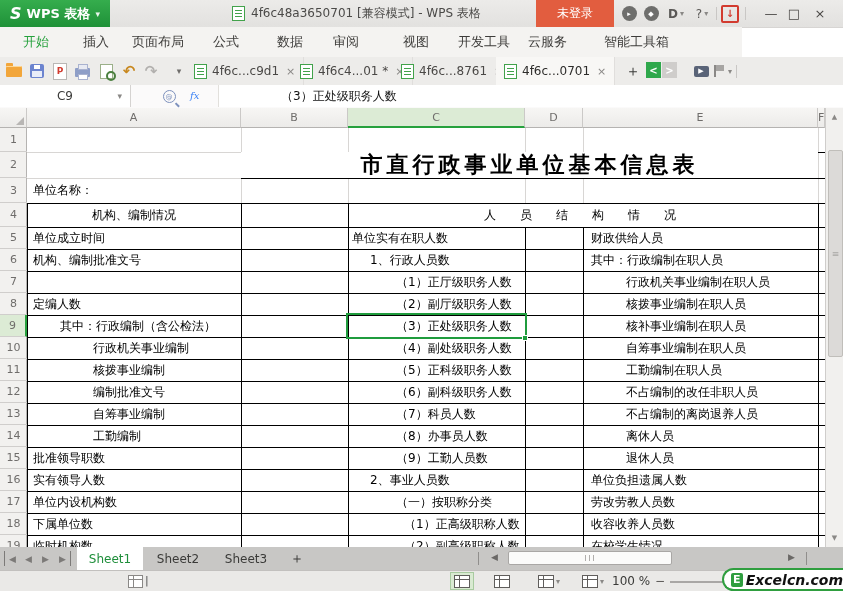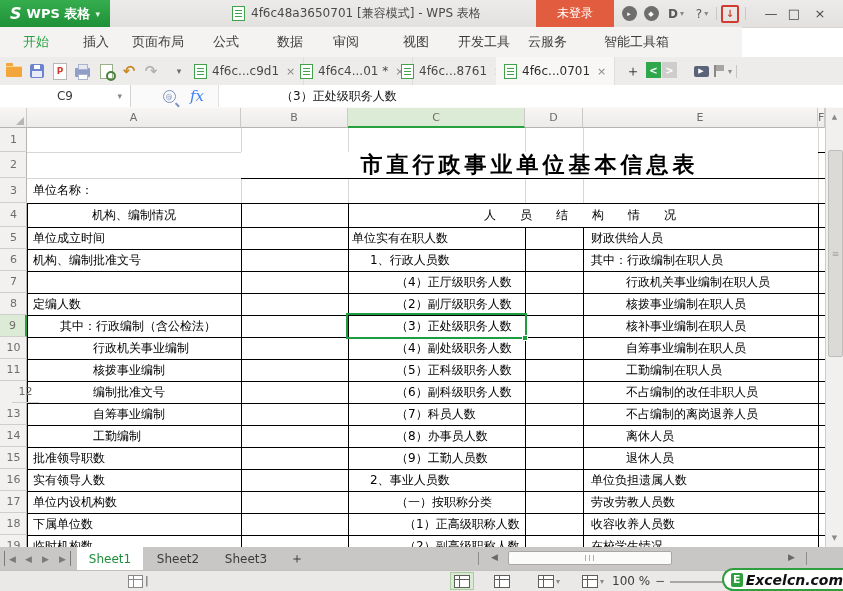--- a/index.html
+++ b/index.html
@@ -54,21 +54,21 @@
   .i-flag::before{content:"";position:absolute;left:0;top:0;width:8px;height:6px;background:#a7a5a3}
   .i-smag{width:8px;height:8px;border:1.5px solid #8a8886;border-radius:50%;position:relative}
   .i-smag::after{content:"";position:absolute;right:-4px;bottom:-2px;width:5px;height:1.5px;background:#8a8886;transform:rotate(40deg)}
   #cmd-search{position:absolute;left:742px;top:0;height:28px;display:flex;align-items:center;gap:6px;color:#9a9896;font-size:12px}
   
   #formulabar{position:absolute;left:0;top:85px;width:843px;height:23px;background:#fbfafa;border-bottom:1px solid #cfcdc9}
   #namebox{position:absolute;left:0;top:0;width:130px;height:22px;background:#fff;border-right:1px solid #d5d3d1;line-height:22px;text-align:center;color:#3a3a38}
   #namebox .caret{position:absolute;right:8px;top:0;font-size:9px;color:#8a8886}
   .i-mag{width:11px;height:11px;border:1.5px solid #7d91bd;border-radius:50%;position:relative;color:#7d91bd;font-size:7px;display:flex;align-items:center;justify-content:center}
   .i-mag::after{content:"";position:absolute;right:-5px;bottom:-3px;width:5px;height:1.5px;background:#7d91bd;transform:rotate(45deg)}
-  #fx{position:absolute;left:190px;top:0;height:22px;line-height:22px;font-family:"DejaVu Serif",serif;font-style:italic;font-size:15px;color:#3b82f6}
+  #fx{position:absolute;left:190px;top:0;height:22px;line-height:22px;font-family:"DejaVu Serif",serif;font-style:italic;font-size:10px;color:#3b82f6}
   #fx-field{position:absolute;left:218px;top:0;right:0;height:22px;line-height:22px;background:#fff;border-left:1px solid #e2e0dc;padding-left:62px;color:#111;white-space:nowrap;overflow:hidden}
   
   #grid{position:absolute;left:0;top:108px;width:825px;height:439px;background:#fff;overflow:hidden}
   #grid>div{position:absolute;box-sizing:border-box}
   .colhdr{top:0;height:20px;background:linear-gradient(#f7f6f4,#ecebe9);border-bottom:1px solid #b5b3b1;border-right:1px solid #cbc9c7;text-align:center;line-height:19px;font-size:11px;color:#6f6d6b;z-index:7;cursor:pointer}
   .colhdr.sel{background:#dcebd5;border-bottom:2px solid #26a13d}
   .corner-tri{position:absolute;right:2px;bottom:2px;width:0;height:0;border-left:8px solid transparent;border-bottom:8px solid #b8b6b4}
   .rowbase{left:0;top:20px;width:27px;height:419px;background:#f2f1ef;border-right:1px solid #b5b3b1;z-index:5}
   .rowhdr{left:0;width:27px;border-bottom:1px solid #d0cecc;text-align:center;font-size:11px;color:#6f6d6b;z-index:6;cursor:pointer}
   .rowhdr.selhdr{background:#dcebd5;border-right:2px solid #26a13d}
@@ -286,39 +286,39 @@
     <div class="cell merged" style="left: 348px; top: 95px; width: 470px; height: 24px; line-height: 24px;">人　员　结　构　情　况</div>
     <div class="rowhdr" style="left: 0px; top: 119px; width: 27px; height: 22px; line-height: 22px;">5</div>
     <div class="cell" style="left: 352px; top: 119px; width: 177px; height: 22px; line-height: 22px;">单位实有在职人数</div>
     <div class="cell" style="left: 33px; top: 119px; width: 214px; height: 22px; line-height: 22px;">单位成立时间</div>
     <div class="cell" style="left: 591px; top: 119px; width: 235px; height: 22px; line-height: 22px;">财政供给人员</div>
     <div class="rowhdr" style="left: 0px; top: 141px; width: 27px; height: 22px; line-height: 22px;">6</div>
     <div class="cell" style="left: 33px; top: 141px; width: 214px; height: 22px; line-height: 22px;">机构、编制批准文号</div>
     <div class="cell" style="left: 370px; top: 141px; width: 177px; height: 22px; line-height: 22px;">1、行政人员数</div>
     <div class="cell" style="left: 591px; top: 141px; width: 235px; height: 22px; line-height: 22px;">其中：行政编制在职人员</div>
     <div class="rowhdr" style="left: 0px; top: 163px; width: 27px; height: 22px; line-height: 22px;">7</div>
-    <div class="cell" style="left: 396px; top: 163px; width: 177px; height: 22px; line-height: 22px;">（4）正厅级职务人数</div>
+    <div class="cell" style="left: 396px; top: 163px; width: 177px; height: 22px; line-height: 22px;">（1）正厅级职务人数</div>
     <div class="cell" style="left: 626px; top: 163px; width: 235px; height: 22px; line-height: 22px;">行政机关事业编制在职人员</div>
     <div class="rowhdr" style="left: 0px; top: 185px; width: 27px; height: 22px; line-height: 22px;">8</div>
     <div class="cell" style="left: 33px; top: 185px; width: 214px; height: 22px; line-height: 22px;">定编人数</div>
     <div class="cell" style="left: 396px; top: 185px; width: 177px; height: 22px; line-height: 22px;">（2）副厅级职务人数</div>
     <div class="cell" style="left: 626px; top: 185px; width: 235px; height: 22px; line-height: 22px;">核拨事业编制在职人员</div>
     <div class="rowhdr selhdr" style="left: 0px; top: 207px; width: 27px; height: 22px; line-height: 22px;">9</div>
     <div class="cell" style="left: 60px; top: 207px; width: 214px; height: 22px; line-height: 22px;">其中：行政编制（含公检法）</div>
     <div class="cell" style="left: 396px; top: 207px; width: 177px; height: 22px; line-height: 22px;">（3）正处级职务人数</div>
     <div class="cell" style="left: 626px; top: 207px; width: 235px; height: 22px; line-height: 22px;">核补事业编制在职人员</div>
     <div class="rowhdr" style="left: 0px; top: 229px; width: 27px; height: 22px; line-height: 22px;">10</div>
     <div class="cell" style="left: 93px; top: 229px; width: 214px; height: 22px; line-height: 22px;">行政机关事业编制</div>
     <div class="cell" style="left: 396px; top: 229px; width: 177px; height: 22px; line-height: 22px;">（4）副处级职务人数</div>
     <div class="cell" style="left: 626px; top: 229px; width: 235px; height: 22px; line-height: 22px;">自筹事业编制在职人员</div>
     <div class="rowhdr" style="left: 0px; top: 251px; width: 27px; height: 22px; line-height: 22px;">11</div>
     <div class="cell" style="left: 93px; top: 251px; width: 214px; height: 22px; line-height: 22px;">核拨事业编制</div>
     <div class="cell" style="left: 396px; top: 251px; width: 177px; height: 22px; line-height: 22px;">（5）正科级职务人数</div>
     <div class="cell" style="left: 626px; top: 251px; width: 235px; height: 22px; line-height: 22px;">工勤编制在职人员</div>
-    <div class="rowhdr" style="left: 12px; top: 273px; width: 27px; height: 22px; line-height: 22px;">12</div>
+    <div class="rowhdr" style="left: 0px; top: 273px; width: 27px; height: 22px; line-height: 22px;">12</div>
     <div class="cell" style="left: 93px; top: 273px; width: 214px; height: 22px; line-height: 22px;">编制批准文号</div>
     <div class="cell" style="left: 396px; top: 273px; width: 177px; height: 22px; line-height: 22px;">（6）副科级职务人数</div>
     <div class="cell" style="left: 626px; top: 273px; width: 235px; height: 22px; line-height: 22px;">不占编制的改任非职人员</div>
     <div class="rowhdr" style="left: 0px; top: 295px; width: 27px; height: 22px; line-height: 22px;">13</div>
     <div class="cell" style="left: 93px; top: 295px; width: 214px; height: 22px; line-height: 22px;">自筹事业编制</div>
     <div class="cell" style="left: 396px; top: 295px; width: 177px; height: 22px; line-height: 22px;">（7）科员人数</div>
     <div class="cell" style="left: 626px; top: 295px; width: 235px; height: 22px; line-height: 22px;">不占编制的离岗退养人员</div>
     <div class="rowhdr" style="left: 0px; top: 317px; width: 27px; height: 22px; line-height: 22px;">14</div>
     <div class="cell" style="left: 93px; top: 317px; width: 214px; height: 22px; line-height: 22px;">工勤编制</div>
     <div class="cell" style="left: 396px; top: 317px; width: 177px; height: 22px; line-height: 22px;">（8）办事员人数</div>

